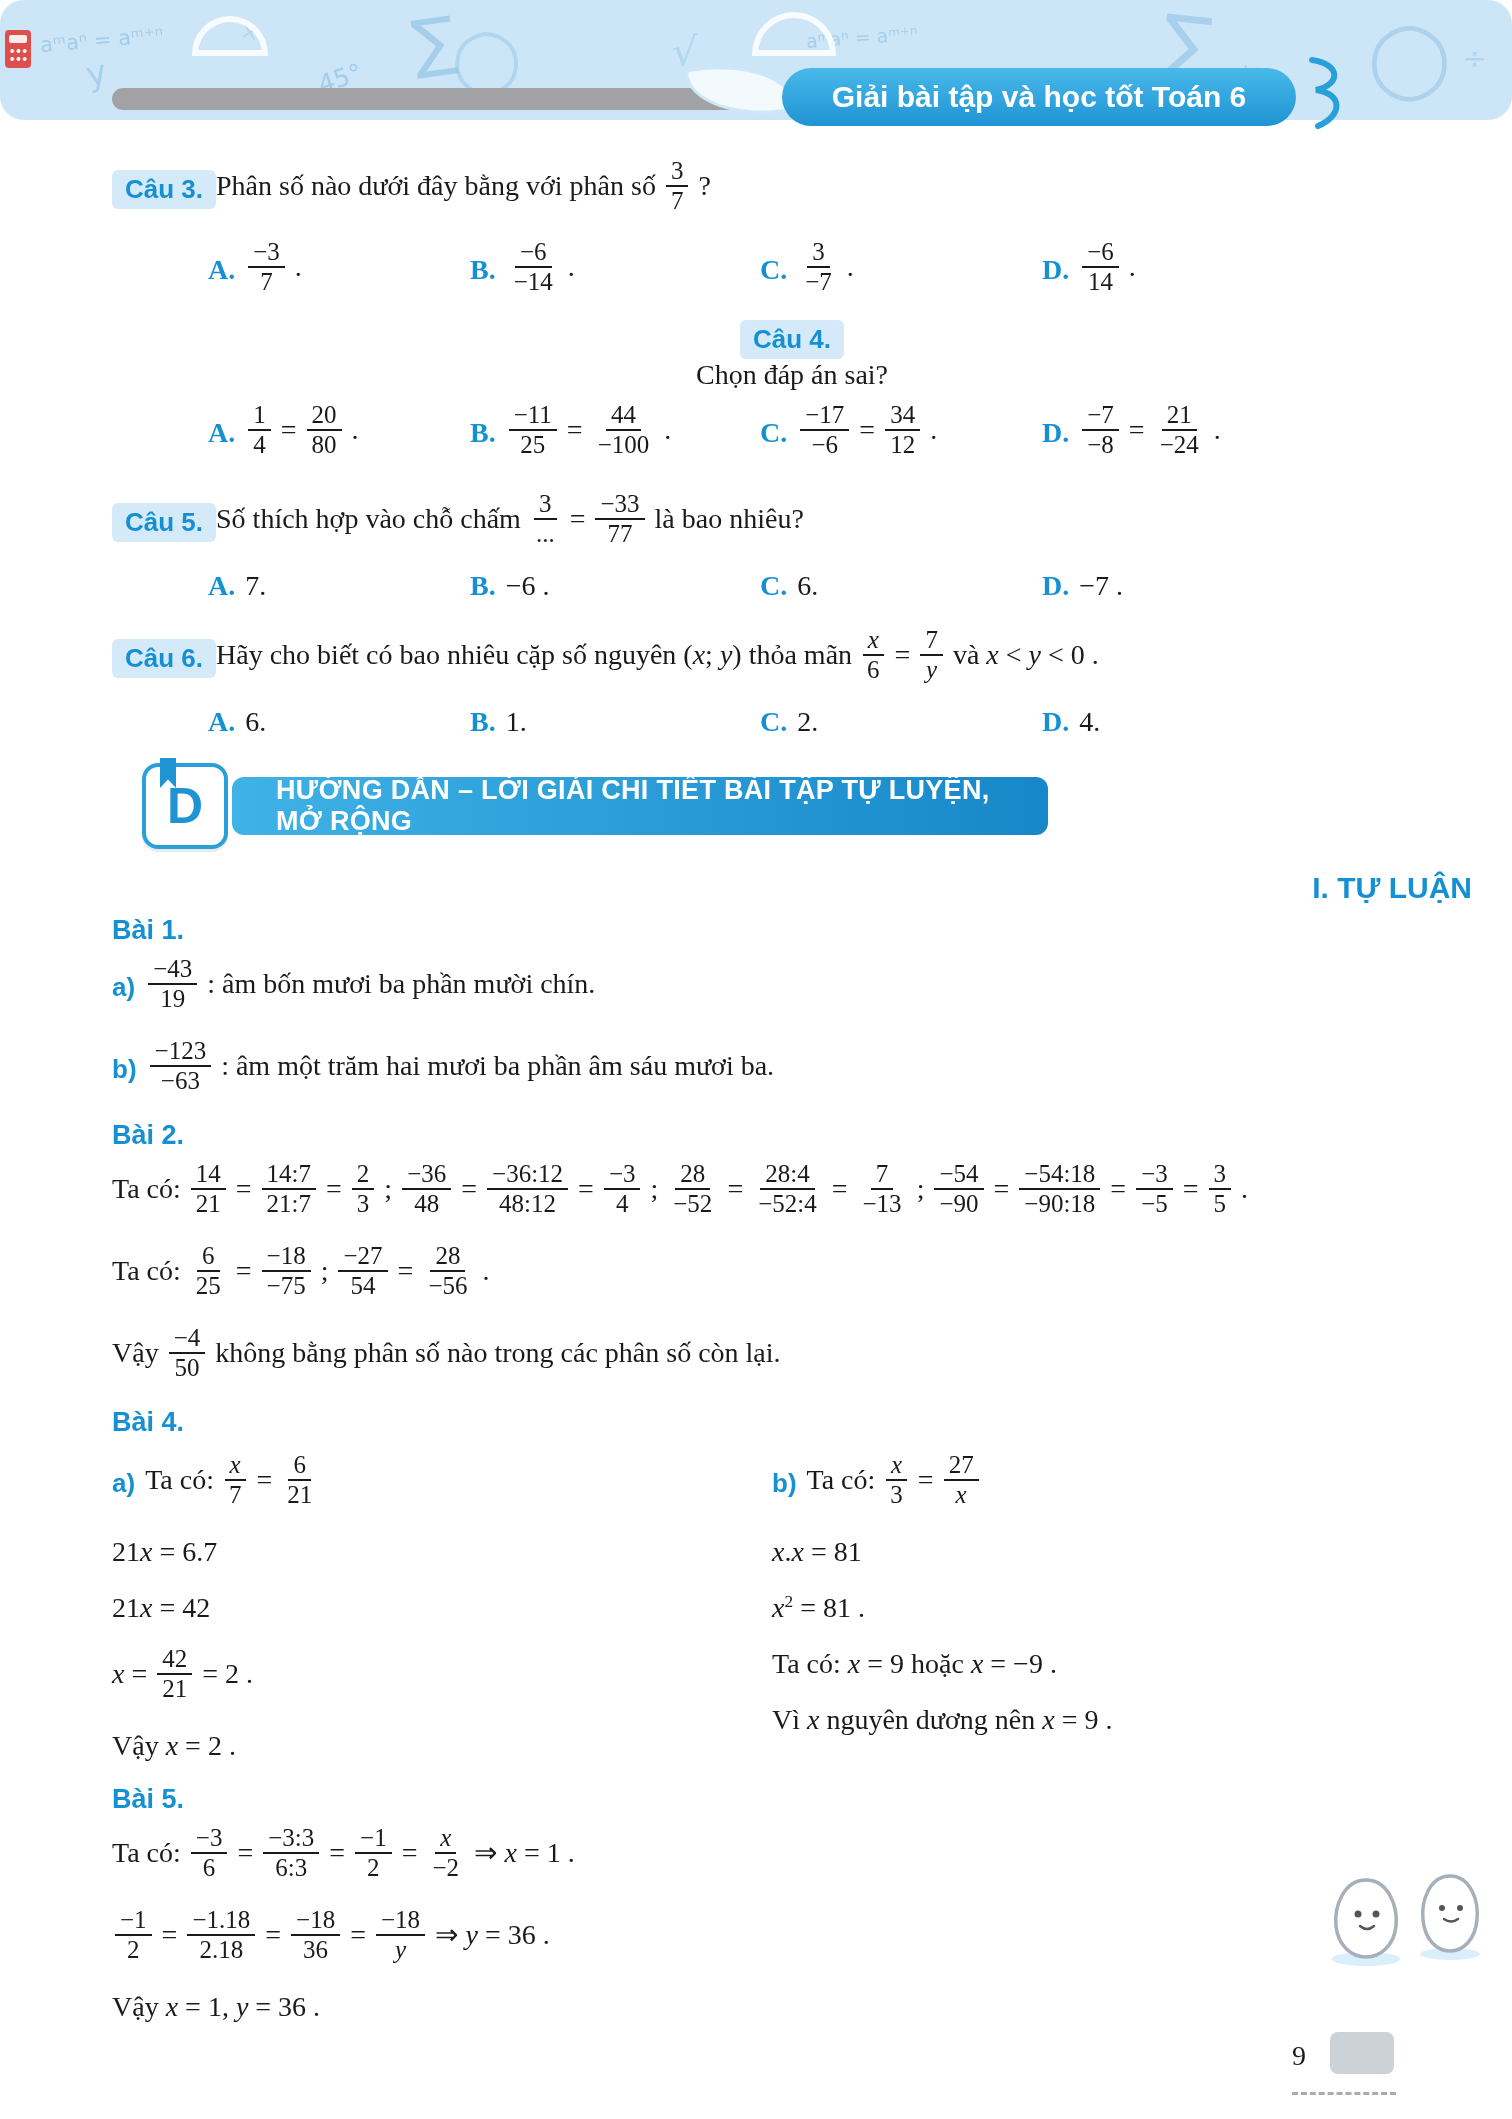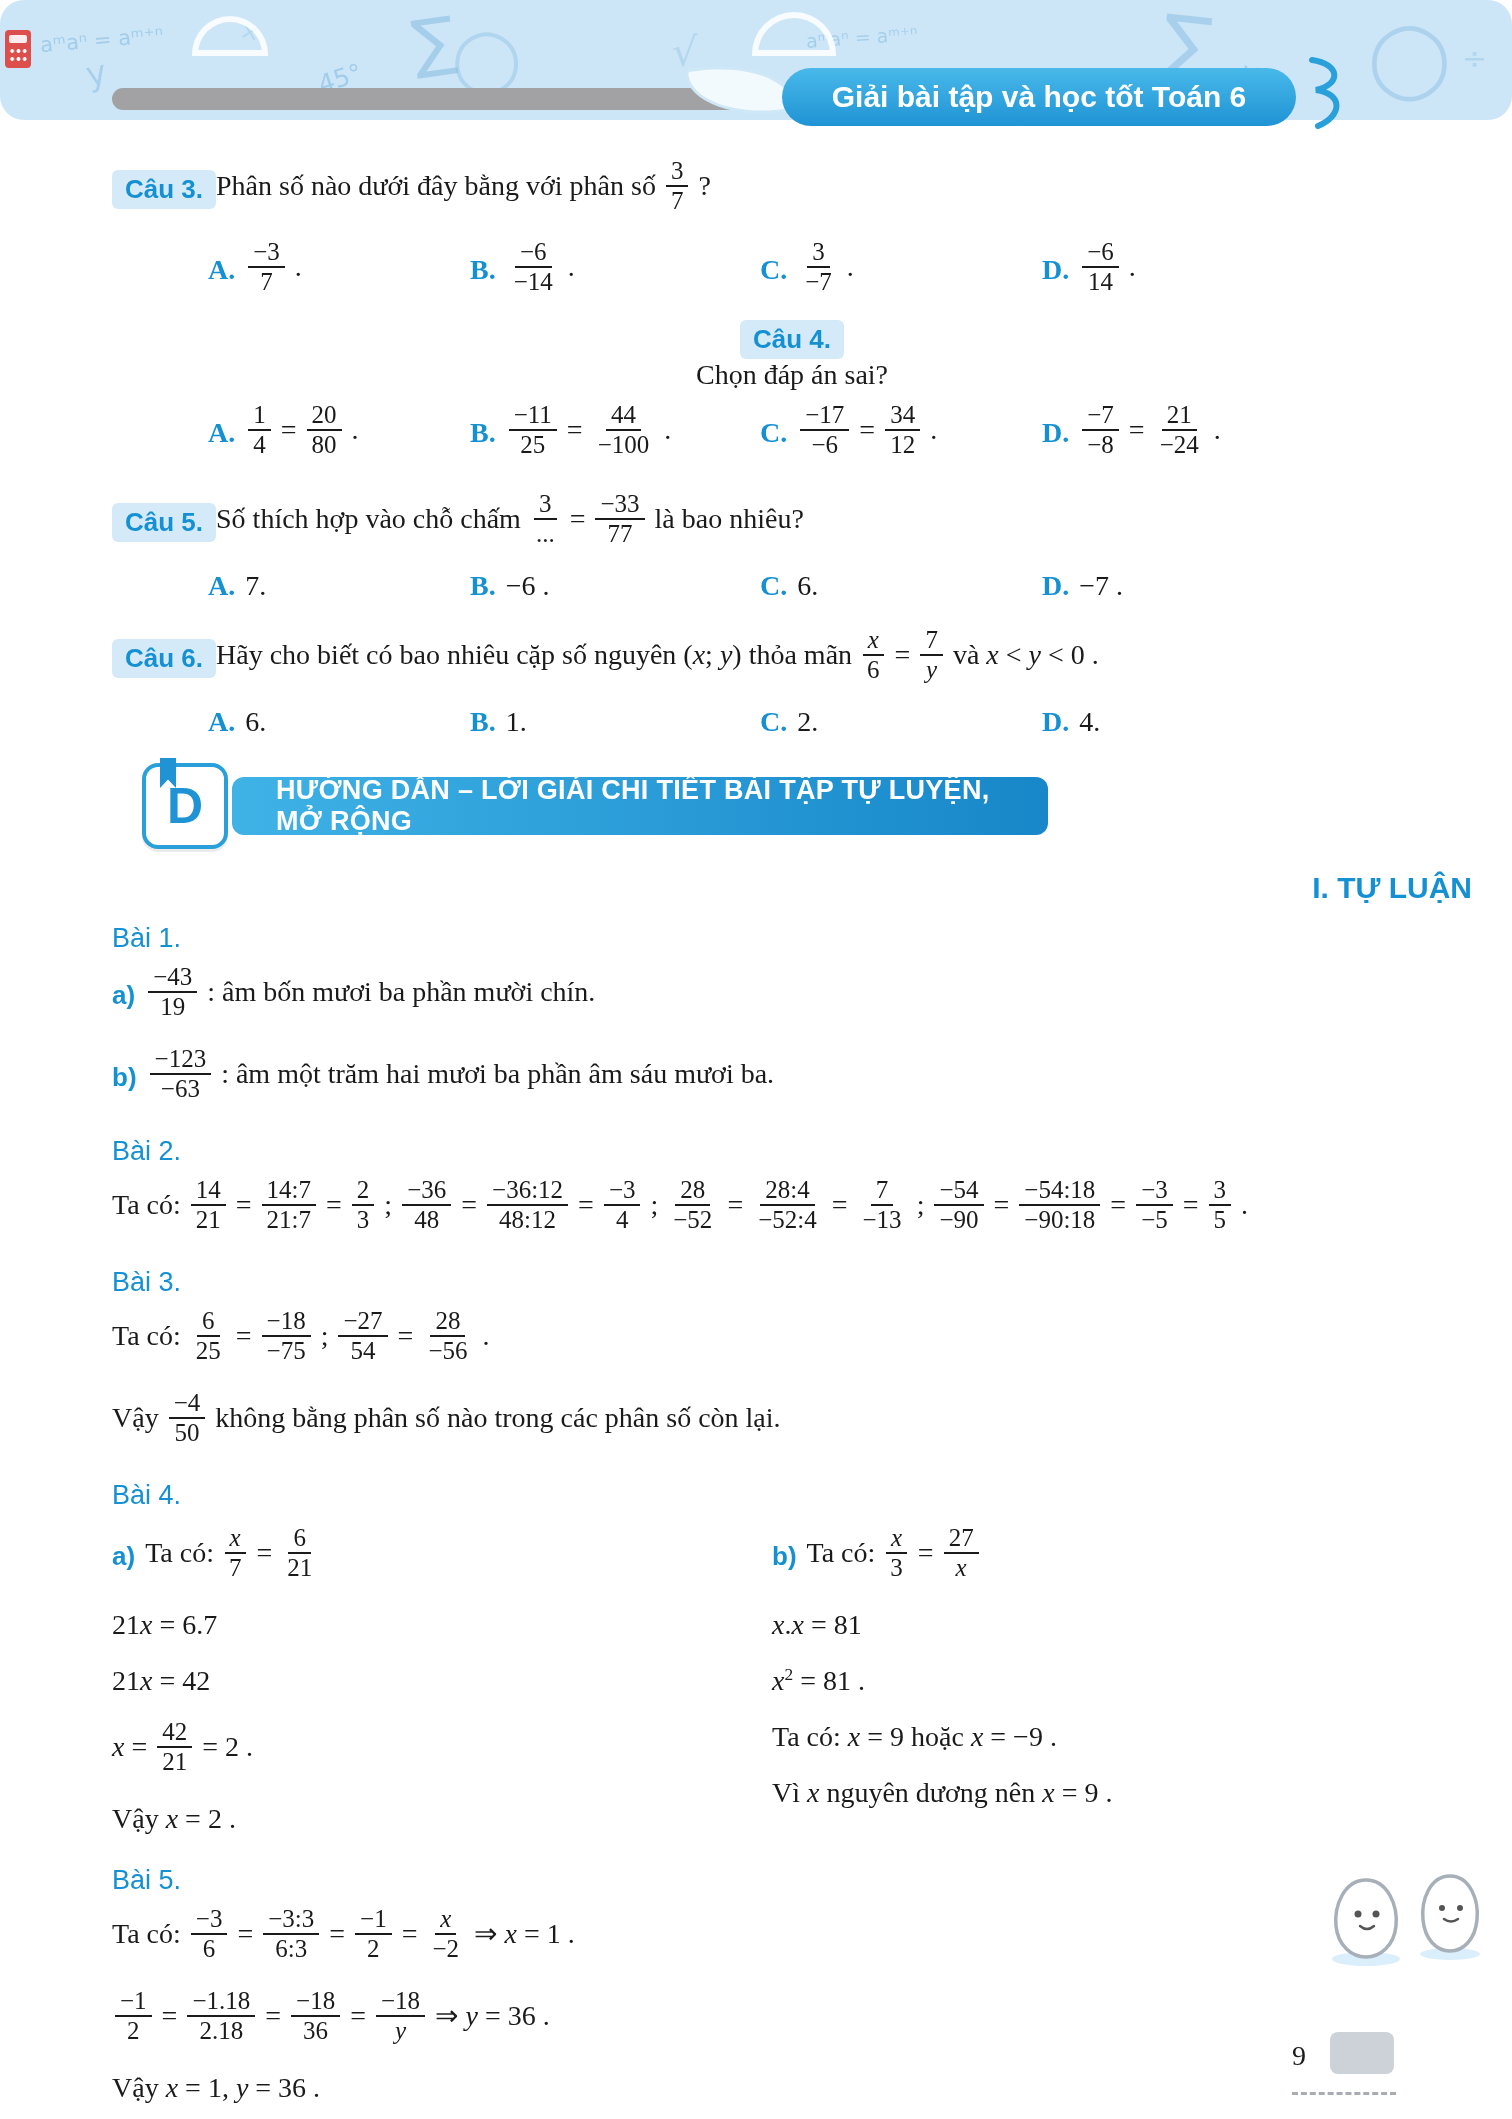--- a/index.html
+++ b/index.html
@@ -51,22 +51,22 @@
   .d-letter{color:#1f93d4;font-family:"Liberation Sans",sans-serif;font-weight:bold;font-size:50px;}
   .d-icon::after{content:"";position:absolute;top:-9px;left:14px;width:16px;height:30px;background:#1f93d4;
     clip-path:polygon(0 0,100% 0,100% 100%,50% 72%,0 100%);}
   .banner{position:absolute;left:120px;top:14px;width:816px;height:58px;border-radius:12px;
     background:linear-gradient(90deg,var(--banner_from,#3fb2e6),var(--banner_to,#1787c9));
     display:flex;align-items:center;justify-content:center;padding:0 20px 0 44px;color:#fff;
     font-family:"Liberation Sans",sans-serif;font-weight:bold;font-size:27px;letter-spacing:.3px;}
 
   .part-title{margin-top:18px;color:var(--accent,#1590d2);font-family:"Liberation Sans",sans-serif;
     font-weight:bold;font-size:30px;text-align:right;}
-  .ex-label{margin-top:18px;color:var(--accent,#1590d2);font-family:"Liberation Sans",sans-serif;
-    font-weight:normal;font-size:27px;}
+  .ex-label{margin-top:10px;color:var(--accent,#1590d2);font-family:"Liberation Sans",sans-serif;
+    font-weight:bold;font-size:27px;}
   .blue-label{color:var(--accent,#1590d2);font-family:"Liberation Sans",sans-serif;font-weight:bold;font-size:26px;}
   .sol-line{display:flex;align-items:center;gap:10px;min-height:82px;}
   .sol-line.plain{min-height:56px;}
   .cols{display:flex;margin-top:4px;}
   .col-a{width:660px;}
   .col-b{flex:1;}
 
   
   .mascots{position:absolute;left:1318px;top:1862px;}
   .page-num{position:absolute;left:1292px;top:2040px;font-size:28px;}
@@ -313,21 +313,20 @@
             <span class="fden">−90:18</span>
           </span> = <span class="frac">
             <span class="fnum">−3</span>
             <span class="fden">−5</span>
           </span> = <span class="frac">
             <span class="fnum">3</span>
             <span class="fden">5</span>
           </span> .</span>
     </div>
 
-    <div class="ex-label">Bài 3.</div>
     <div class="sol-line">
       <span class="math">Ta có: <span class="frac">
             <span class="fnum">6</span>
             <span class="fden">25</span>
           </span> = <span class="frac">
             <span class="fnum">−18</span>
             <span class="fden">−75</span>
           </span> ; <span class="frac">
             <span class="fnum">−27</span>
             <span class="fden">54</span>

